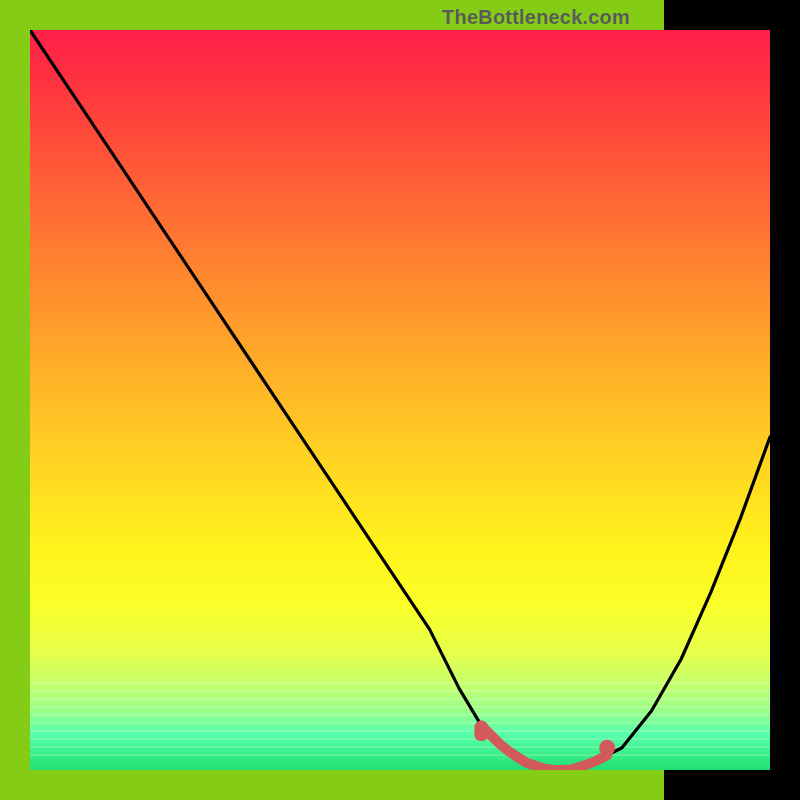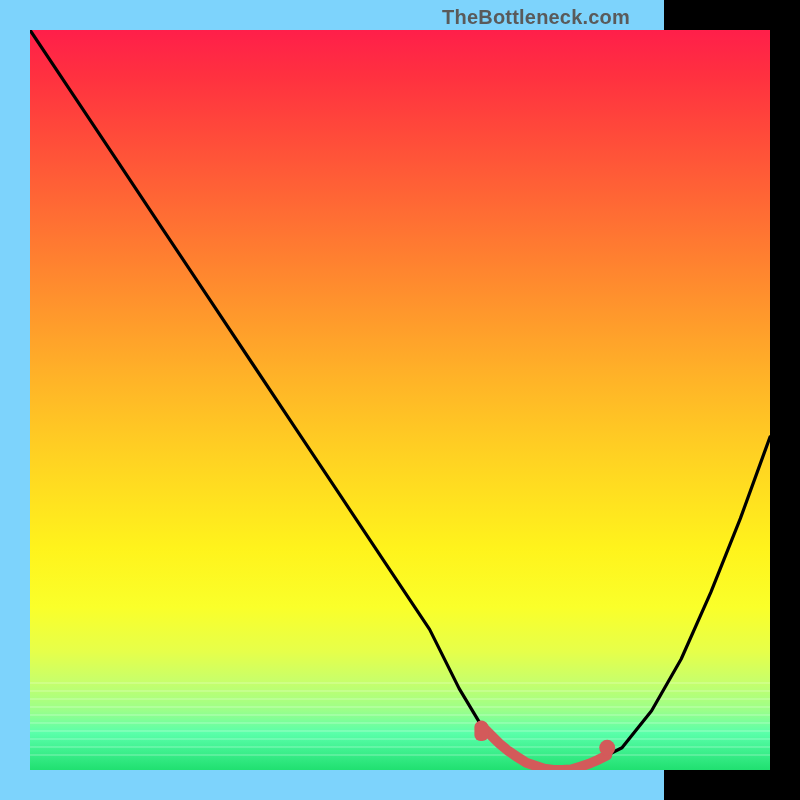--- a/index.html
+++ b/index.html
@@ -1,21 +1,21 @@
 <!DOCTYPE html>
 <html><head>
 <meta charset="utf-8">
 <style>
   * { margin: 0; padding: 0; box-sizing: border-box; }
   html, body { width: 800px; height: 800px; overflow: hidden; background: #000; }
   .frame {
     position: relative;
     width: 664px;
     height: 800px;
-    background: #7dd3fc;
+    background: #84cc16;
   }
   .plot-area {
     position: absolute;
     left: 30px;
     top: 30px;
     width: 740px;
     height: 740px;
     overflow: hidden;
   }
   .gradient {

